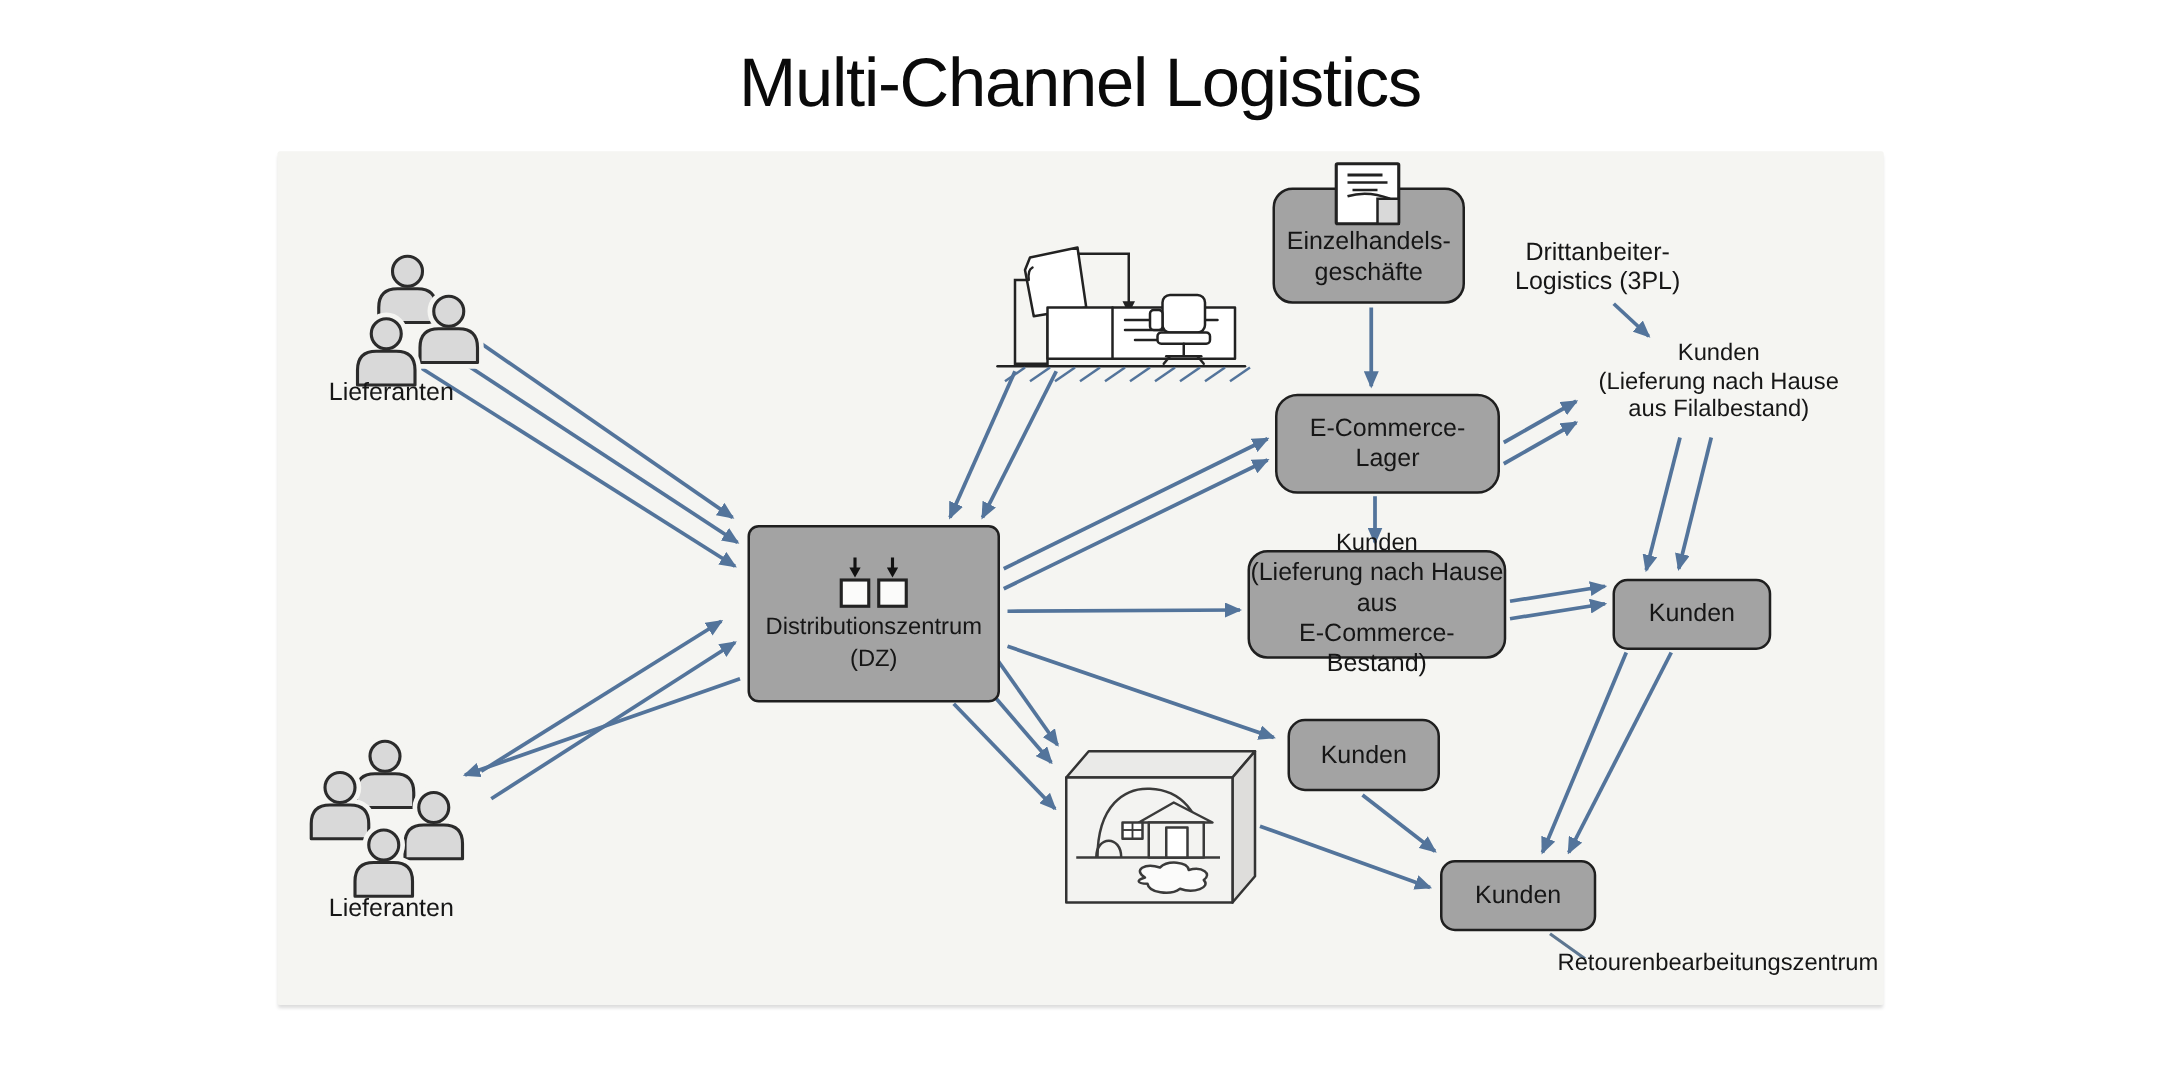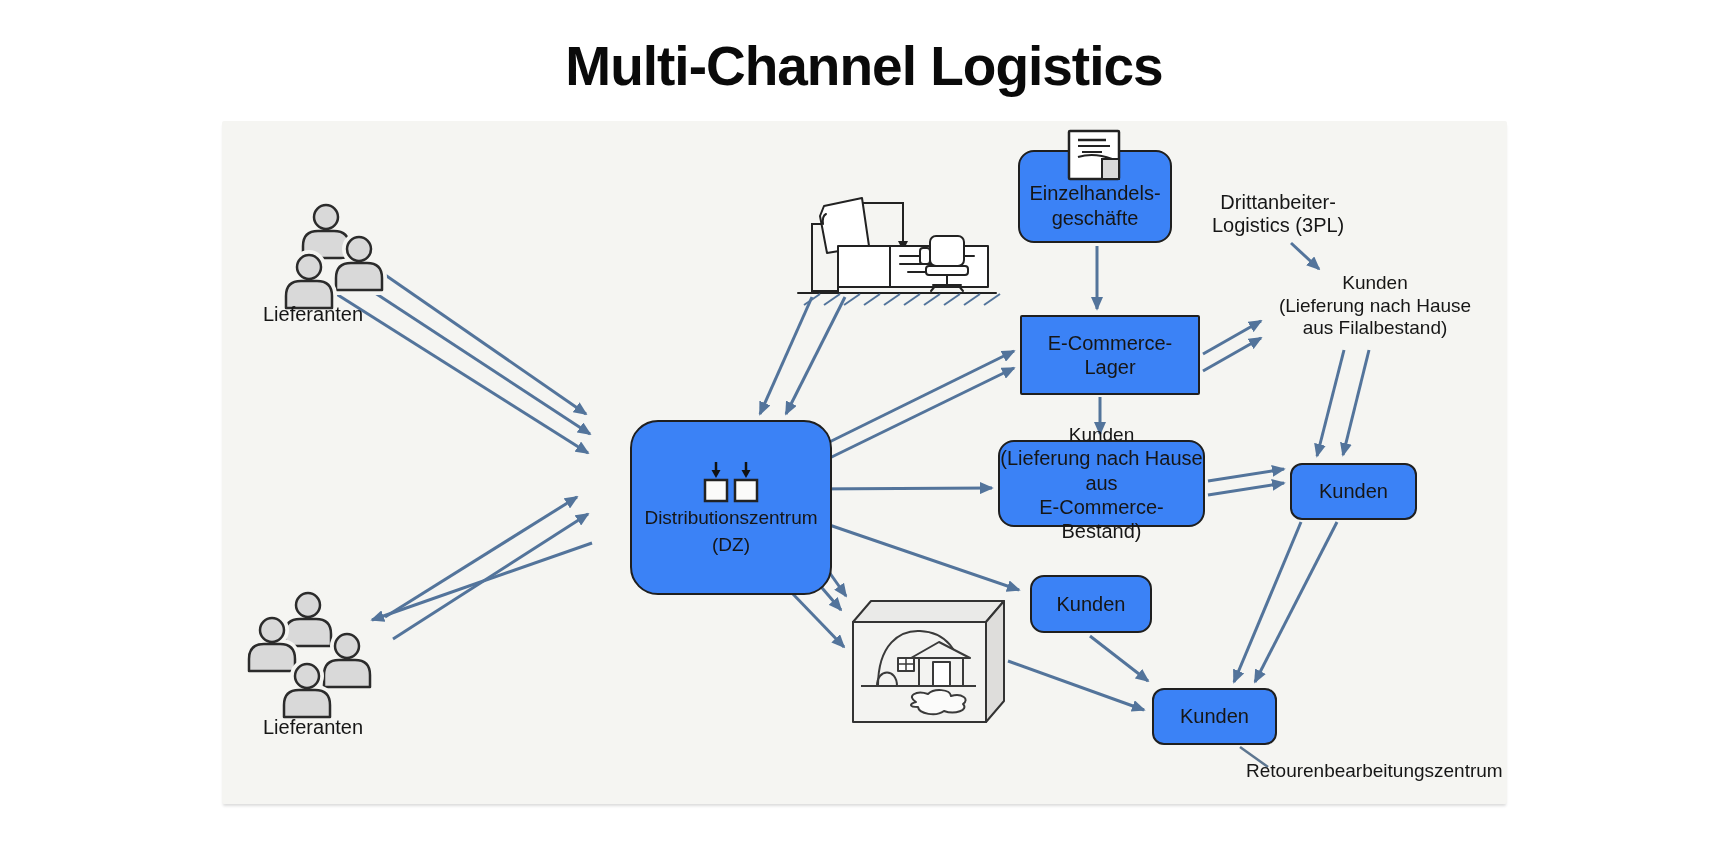--- a/index.html
+++ b/index.html
@@ -3,37 +3,37 @@
 <meta charset="utf-8">
 <style>
   html,body{margin:0;padding:0}
   body{
     width:1728px;height:864px;position:relative;overflow:hidden;
     background:#ffffff;color:#161616;
     font-family:"Liberation Sans",sans-serif;
   }
   .title{
     position:absolute;left:0;top:34px;width:1728px;text-align:center;
-    font-size:55px;font-weight:700;letter-spacing:-1px;color:#0a0a0a;
+    font-size:55px;font-weight:400;letter-spacing:-1px;color:#0a0a0a;
   }
   .panel{
     position:absolute;left:222px;top:121px;width:1285px;height:683px;
     background:#f5f5f2;border-radius:2px;z-index:0;
     box-shadow:0 3px 3px -1px rgba(0,0,0,.14);
   }
   svg.canvas{position:absolute;left:0;top:0;z-index:1}
   .arrow{stroke:#53749b;stroke-width:3;fill:none}
   .thin{stroke:#5d7690;stroke-width:2.5;fill:none}
   .pfig{fill:#d9d9d9;stroke:#2b2b2b;stroke-width:2.5;stroke-linejoin:round}
   .halo{fill:#f5f5f2;stroke:#f5f5f2;stroke-width:10;stroke-linejoin:round}
   .ink{stroke:#222;stroke-width:2;fill:none;stroke-linecap:round}
   .inkf{stroke:#222;stroke-width:2;fill:#ffffff;stroke-linejoin:round}
   .hatch{stroke:#53749b;stroke-width:2}
   .box{
-    position:absolute;background:#3b82f6;border:2.5px solid #1f1f1f;
+    position:absolute;background:#a3a3a3;border:2.5px solid #1f1f1f;
     display:flex;flex-direction:column;align-items:center;justify-content:center;
     text-align:center;box-sizing:border-box;z-index:3;line-height:1.22;
   }
   .lbl{position:absolute;z-index:3;white-space:nowrap}
   .f20{font-size:20px}.f19{font-size:19px}.f17{font-size:20px}
   .iconlayer{position:absolute;z-index:4}
 </style>
 </head>
 <body>
 
@@ -164,21 +164,21 @@
     <polygon points="911,658 939,642 970,658" fill="#f3f3f1" stroke="#3a3a3a" stroke-width="2"></polygon>
     <rect x="919" y="658" width="44" height="28" fill="#f3f3f1" stroke="#3a3a3a" stroke-width="2"></rect>
     <rect x="933" y="662" width="17" height="24" fill="#ffffff" stroke="#3a3a3a" stroke-width="2"></rect>
     <rect x="898" y="658" width="16" height="13" fill="#ffffff" stroke="#3a3a3a" stroke-width="2"></rect>
     <line x1="906" y1="658" x2="906" y2="671" stroke="#3a3a3a" stroke-width="1.5"></line>
     <line x1="898" y1="664" x2="914" y2="664" stroke="#3a3a3a" stroke-width="1.5"></line>
     <path d="M 916,702 C 906,696 916,690 928,694 C 934,688 950,689 951,696 C 962,693 970,699 963,704 C 969,710 955,715 944,711 C 936,717 919,714 918,707 C 909,707 909,704 916,702 Z" fill="#fbfbfa" stroke="#3a3a3a" stroke-width="2"></path>
   </g>
 </svg>
 
-<div class="box" style="left:630px;top:420px;width:202px;height:175px;border-radius:28px;gap:3px">
+<div class="box" style="left:598px;top:420px;width:202px;height:142px;border-radius:9px;gap:3px">
   <svg width="70" height="44" viewBox="0 0 70 44" class="iconlayer" style="position:static">
     <line x1="20" y1="3" x2="20" y2="12" stroke="#111" stroke-width="2.5"></line>
     <polygon points="15.5,11 24.5,11 20,19" fill="#111"></polygon>
     <rect x="9" y="21" width="22" height="21" fill="#fbfbfa" stroke="#222" stroke-width="2.5"></rect>
     <line x1="50" y1="3" x2="50" y2="12" stroke="#111" stroke-width="2.5"></line>
     <polygon points="45.5,11 54.5,11 50,19" fill="#111"></polygon>
     <rect x="39" y="21" width="22" height="21" fill="#fbfbfa" stroke="#222" stroke-width="2.5"></rect>
   </svg>
   <div class="f19">Distributionszentrum</div>
   <div class="f19">(DZ)</div>
@@ -191,21 +191,21 @@
 
 <svg class="iconlayer" style="left:1066px;top:128px" width="62" height="58" viewBox="0 0 62 58">
   <rect x="3" y="3" width="50" height="48" rx="1" fill="#ffffff" stroke="#222" stroke-width="2.5"></rect>
   <rect x="36" y="31" width="17" height="20" fill="#d9d9d9" stroke="#222" stroke-width="2"></rect>
   <line x1="12" y1="12" x2="40" y2="12" stroke="#222" stroke-width="2.5"></line>
   <line x1="12" y1="18" x2="44" y2="18" stroke="#222" stroke-width="2"></line>
   <line x1="16" y1="24" x2="36" y2="24" stroke="#222" stroke-width="2"></line>
   <path d="M 12,29 Q 28,24 46,31" fill="none" stroke="#222" stroke-width="2"></path>
 </svg>
 
-<div class="box" style="left:1020px;top:315px;width:180px;height:80px;border-radius:2px">
+<div class="box" style="left:1020px;top:315px;width:180px;height:80px;border-radius:18px">
   <div class="f20">E-Commerce-</div>
   <div class="f20">Lager</div>
 </div>
 
 <div class="box" style="left:998px;top:440px;width:207px;height:87px;border-radius:16px">
   <div class="f19">Kunden</div>
   <div class="f17">(Lieferung nach Hause aus</div>
   <div class="f17">E-Commerce-Bestand)</div>
 </div>
 

